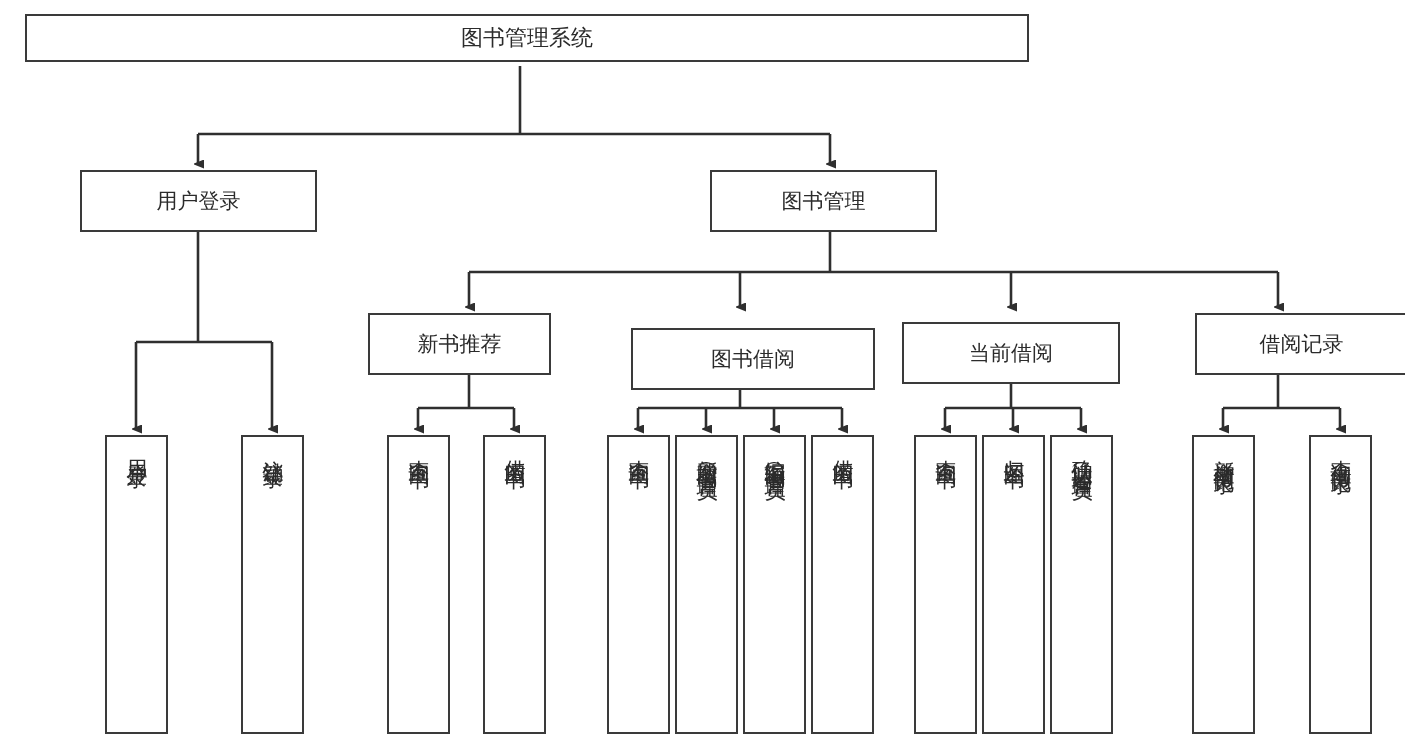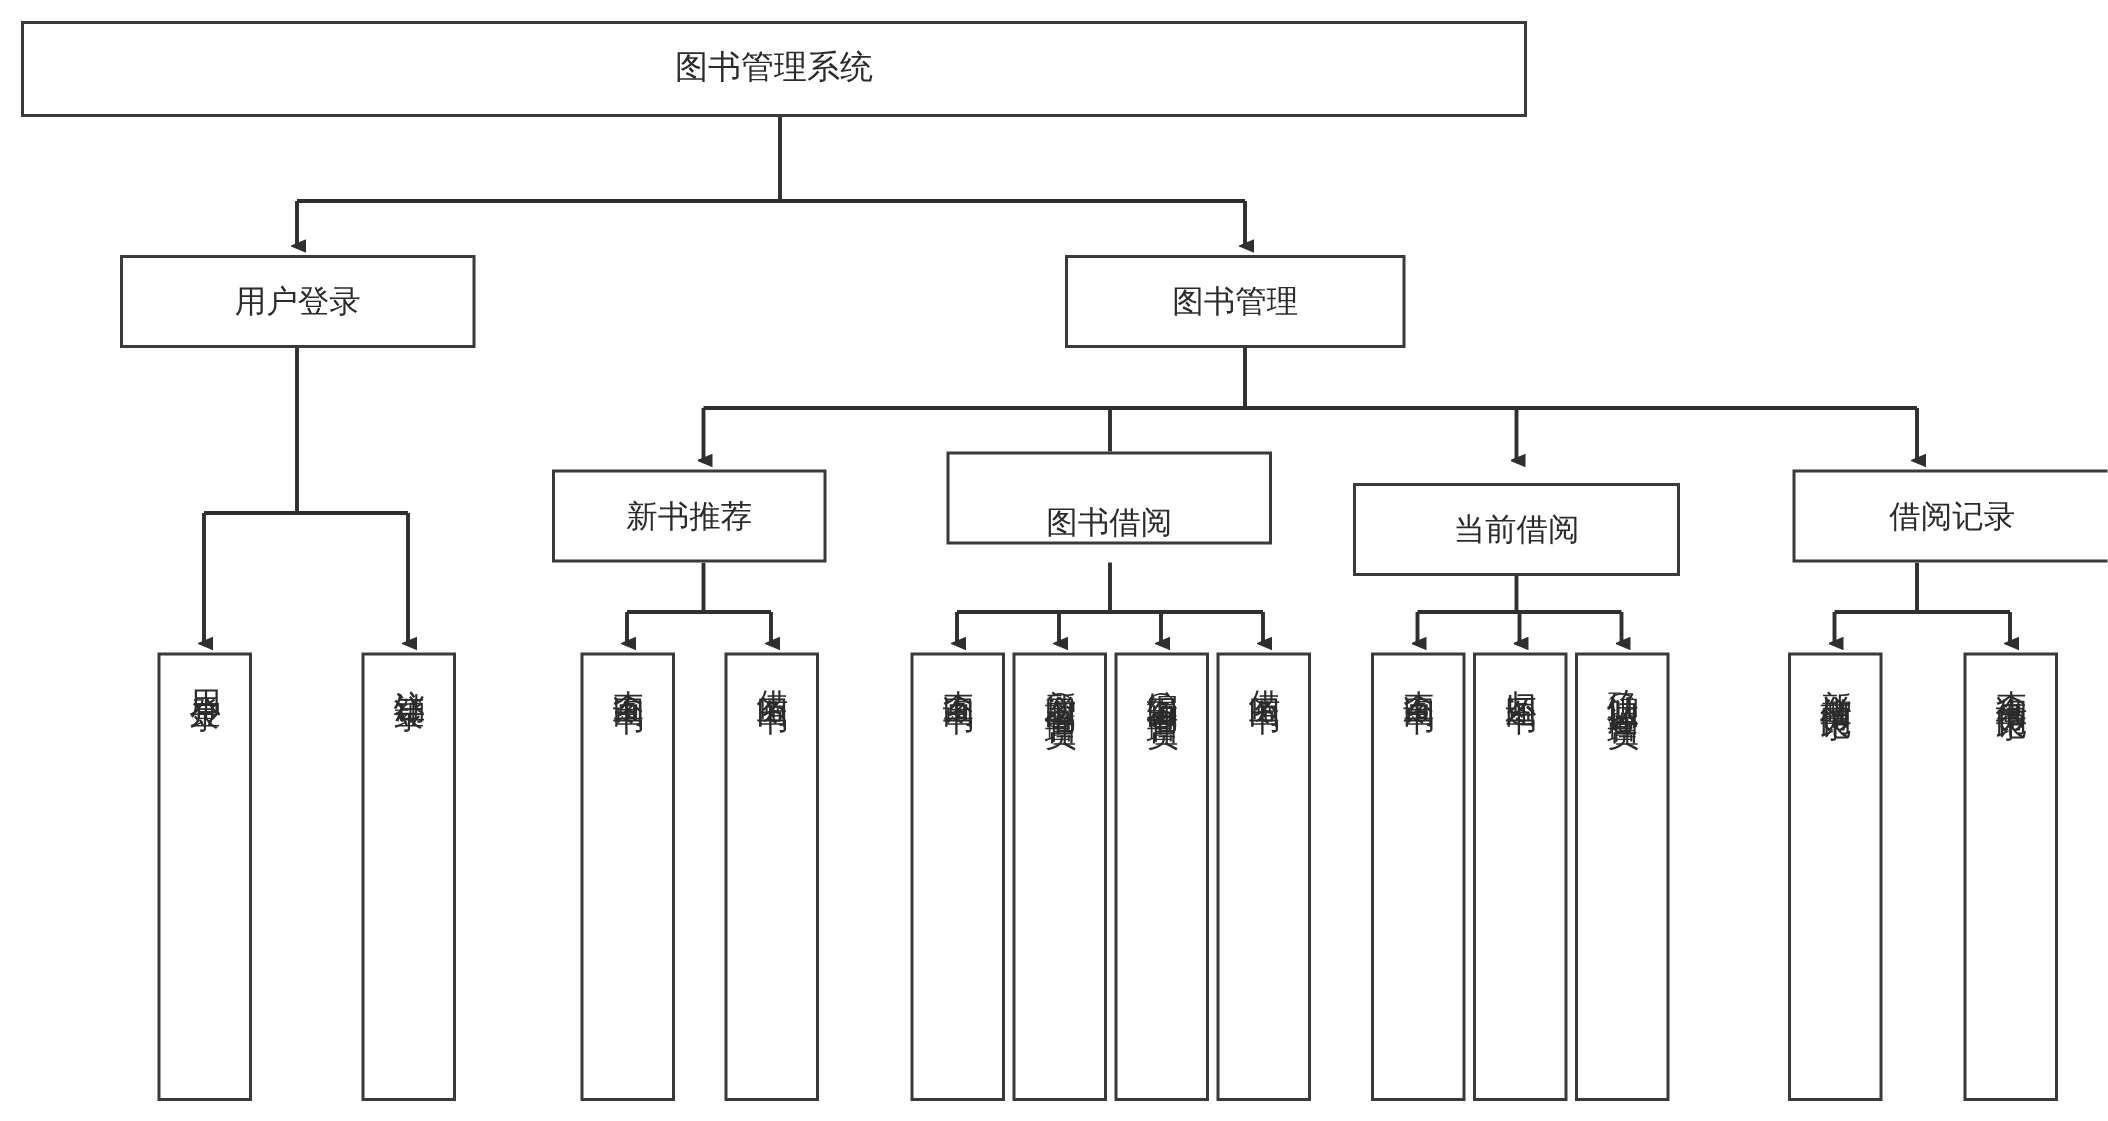--- a/index.html
+++ b/index.html
@@ -102,35 +102,35 @@
       <path d="M1013,408 L1013,429" marker-end="url(#arrow)"></path>
       <path d="M1081,408 L1081,429" marker-end="url(#arrow)"></path>
 
       <path d="M1278,375 L1278,408"></path>
       <path d="M1223,408 L1340,408"></path>
       <path d="M1223,408 L1223,429" marker-end="url(#arrow)"></path>
       <path d="M1340,408 L1340,429" marker-end="url(#arrow)"></path>
     </g>
   </svg>
 
-  <div class="node h root" style="left:14px;top:14px;width:1004px;height:64px;">
+  <div class="node h root" style="left:25px;top:14px;width:1004px;height:48px;">
     <span class="label">图书管理系统</span>
   </div>
 
   <div class="node h" style="left:80px;top:170px;width:237px;height:62px;">
     <span class="label">用户登录</span>
   </div>
   <div class="node h" style="left:710px;top:170px;width:227px;height:62px;">
     <span class="label">图书管理</span>
   </div>
 
   <div class="node h" style="left:352px;top:313px;width:183px;height:62px;margin-left:16px;">
     <span class="label">新书推荐</span>
   </div>
-  <div class="node h" style="left:631px;top:301px;width:217px;height:62px;align-items:flex-end;">
+  <div class="node h" style="left:631px;top:328px;width:244px;height:62px;">
     <span class="label">图书借阅</span>
   </div>
   <div class="node h" style="left:902px;top:322px;width:218px;height:62px;">
     <span class="label">当前借阅</span>
   </div>
   <div class="node h" style="left:1195px;top:313px;width:213px;height:62px;">
     <span class="label">借阅记录</span>
   </div>
 
   <div class="node v" style="left:105px;top:435px;width:63px;height:299px;">

